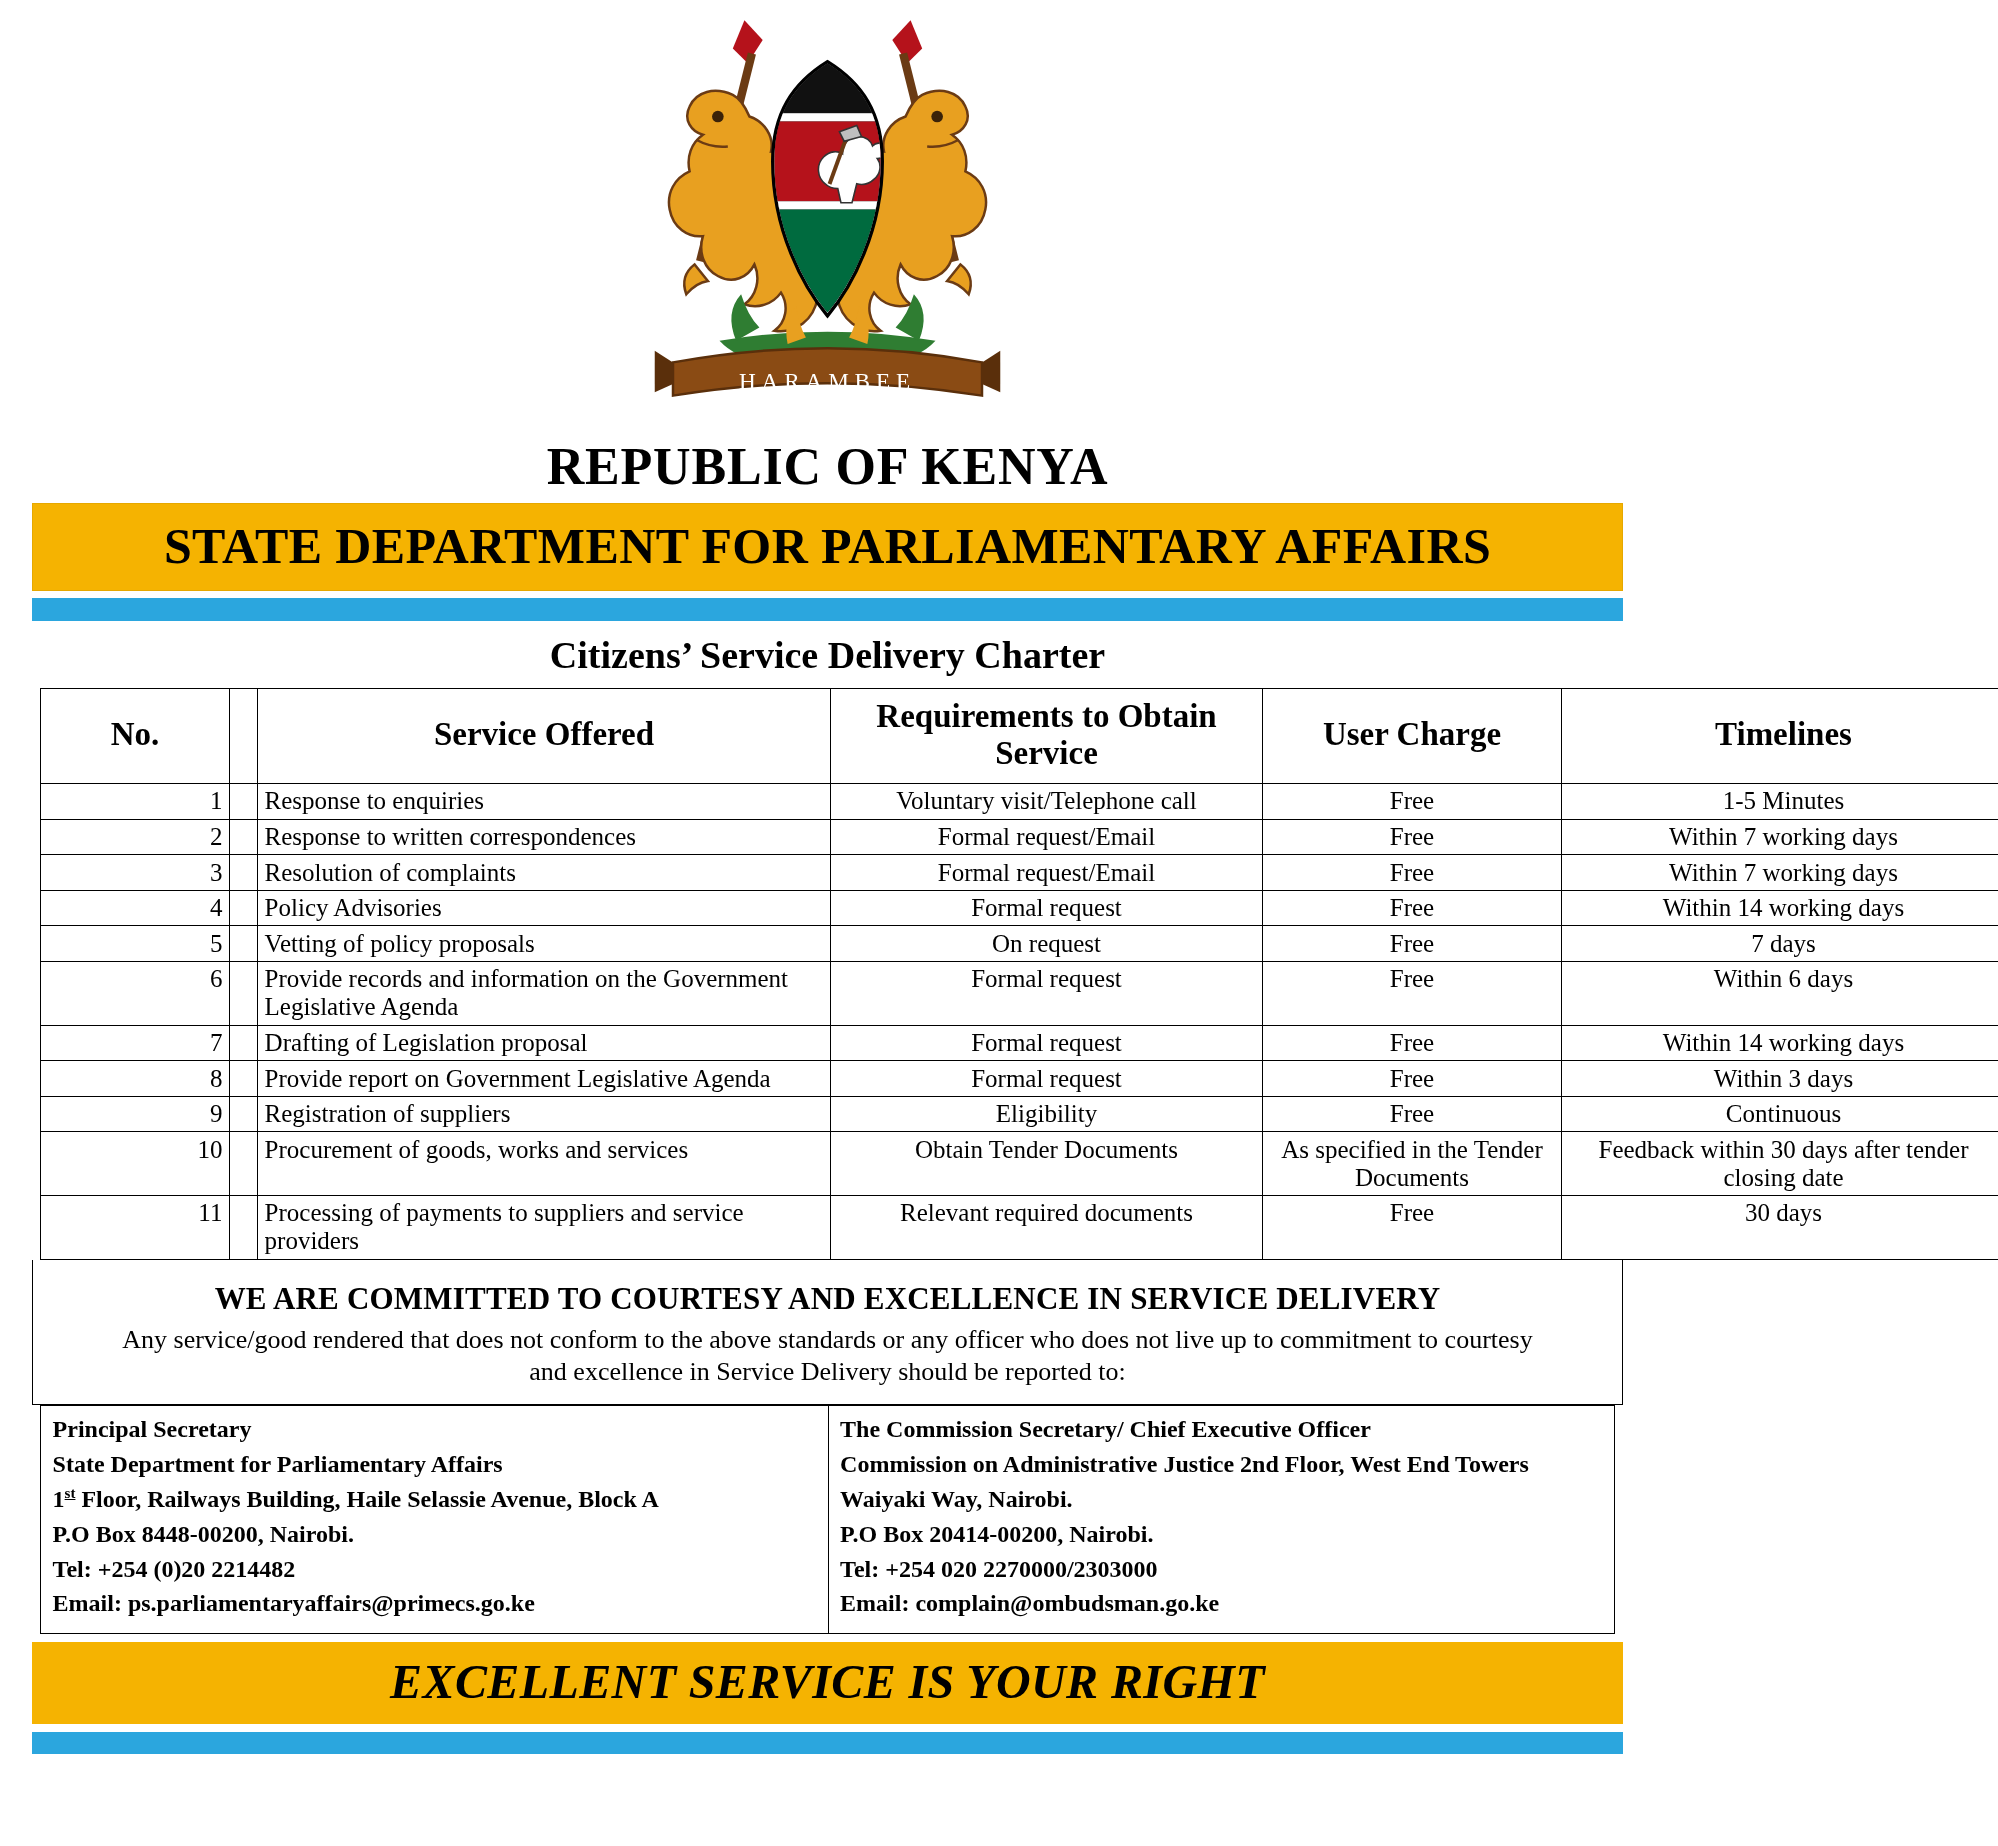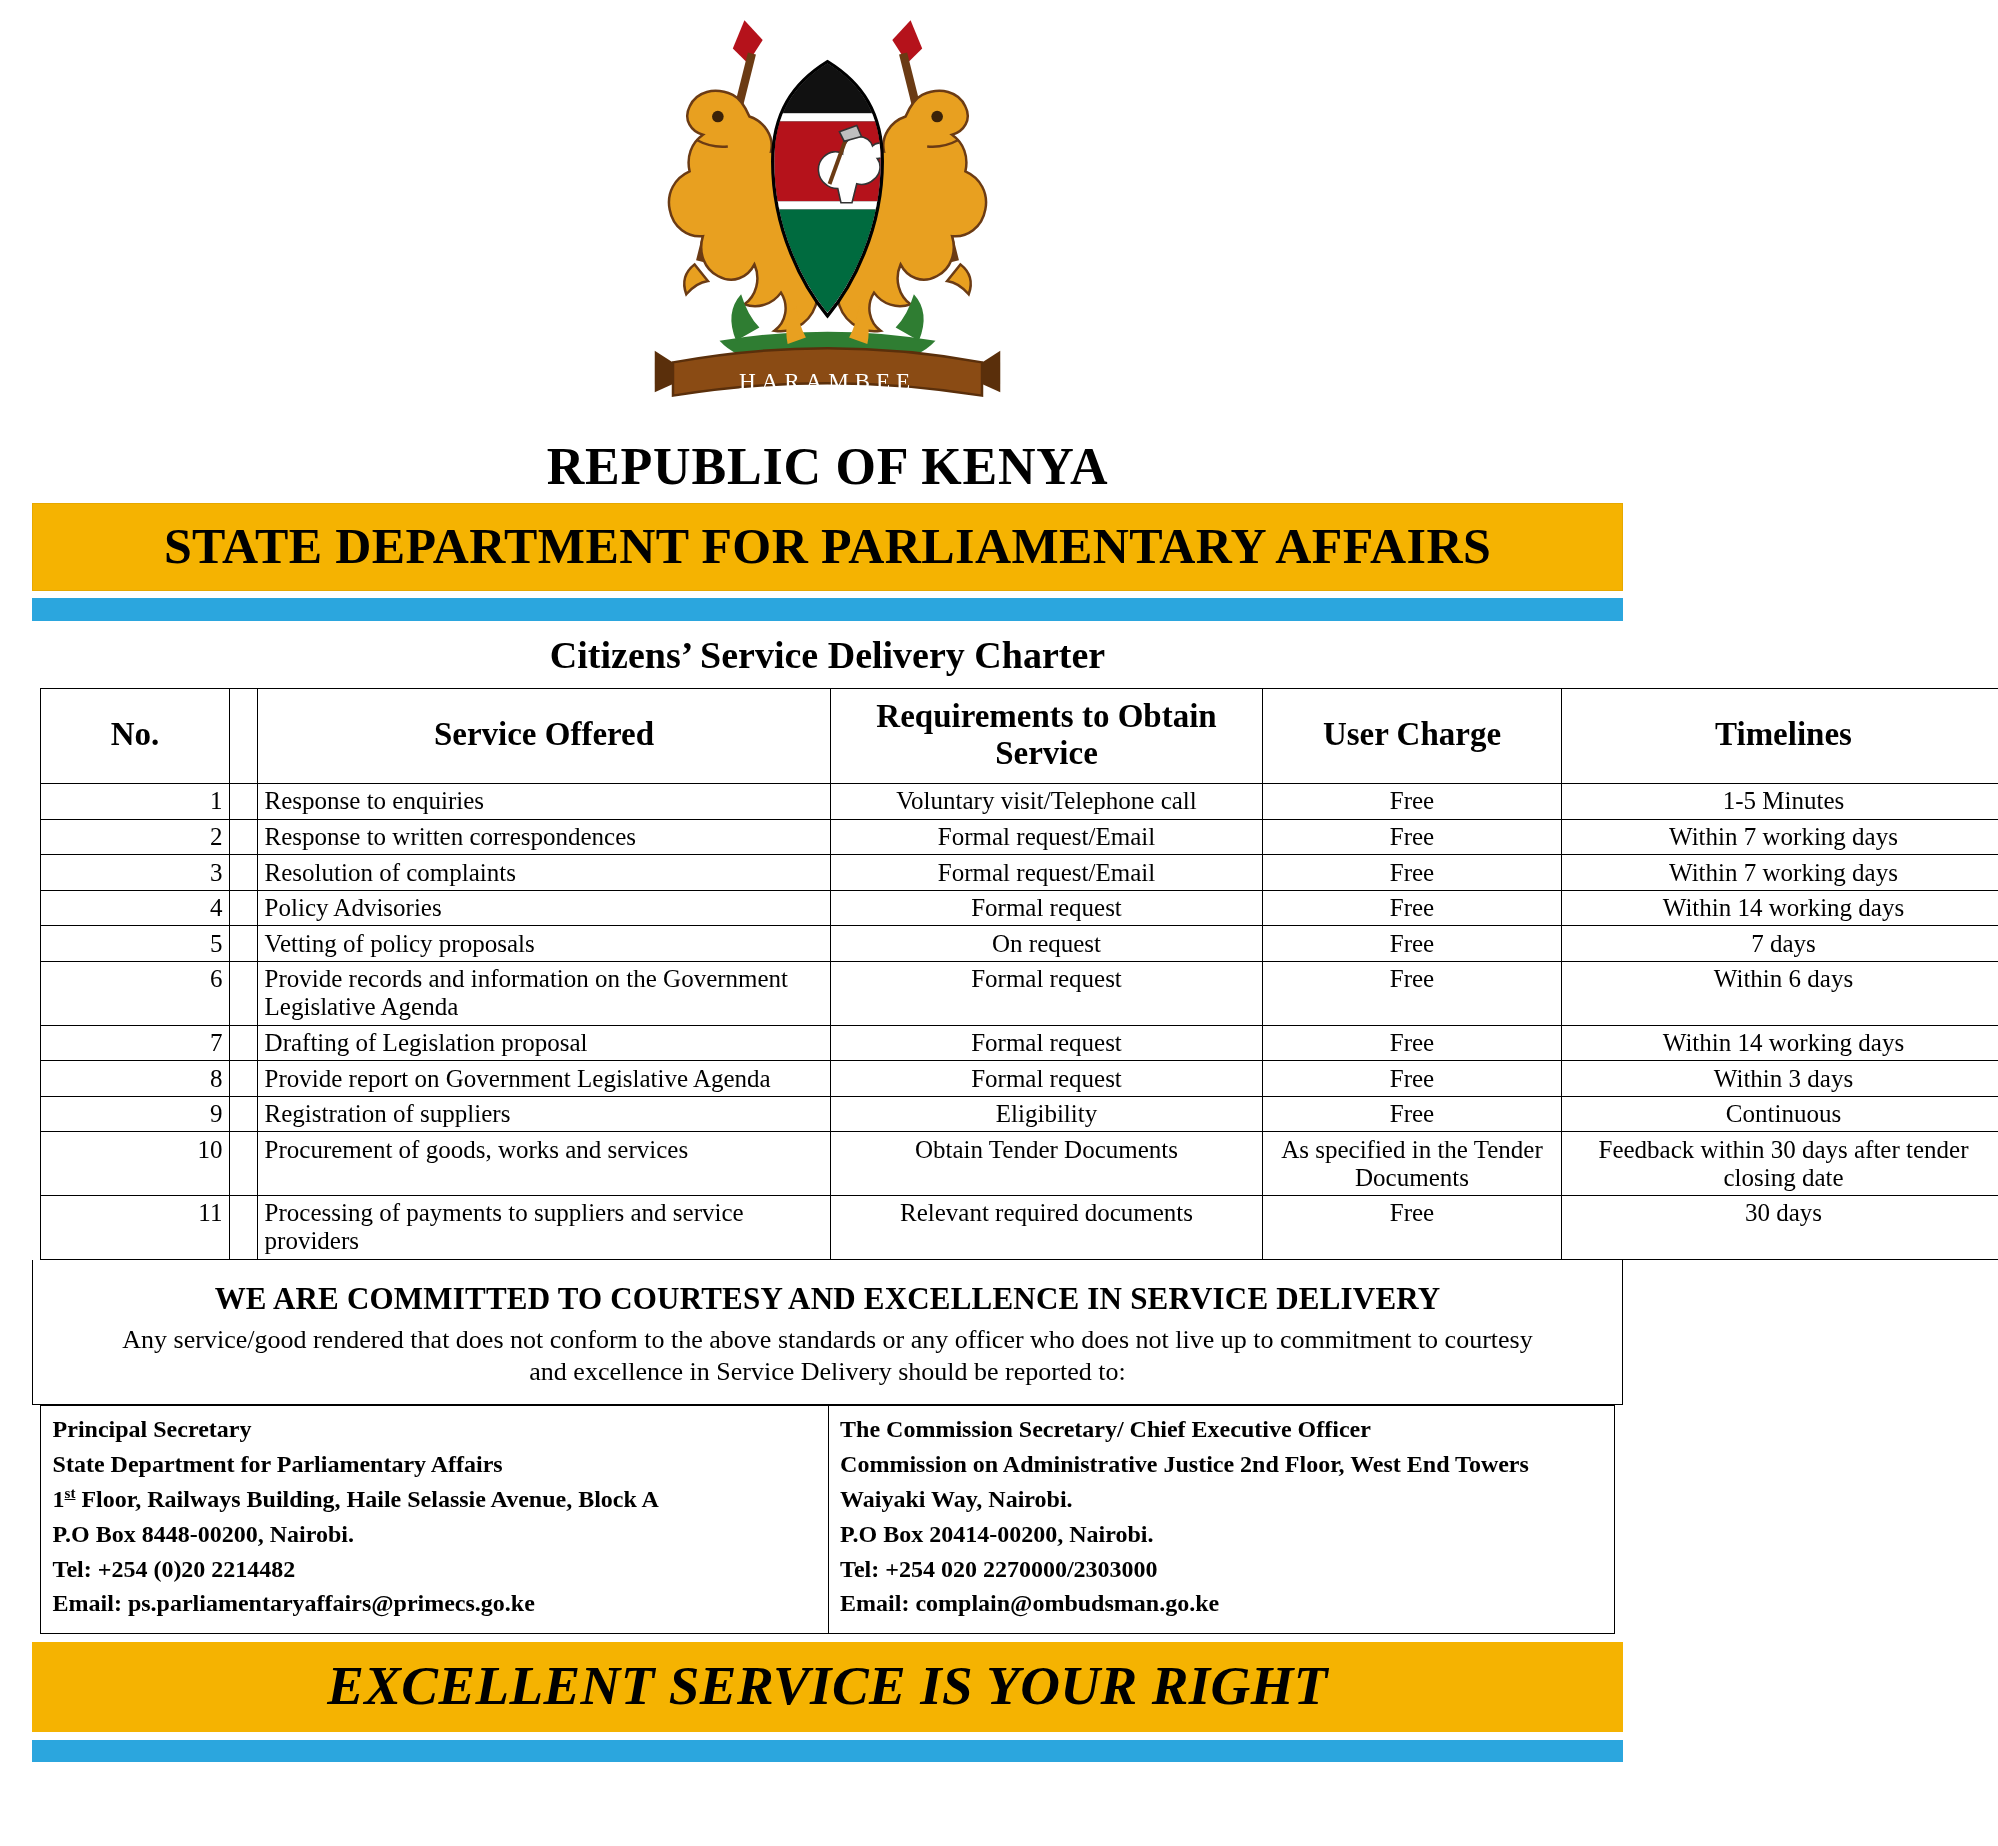--- a/index.html
+++ b/index.html
@@ -156,21 +156,21 @@
   }
   .contact-col .line sup { font-size: 15px; text-decoration: underline; }
 
   .gold-footer {
     background: #F5B301;
     margin: 8.3px 32px 0 32px;
     text-align: center;
     padding: 11.6px 8.3px 15px 8.3px;
   }
   .gold-footer .txt {
-    font-size: 55px;
+    font-size: 48px;
     font-weight: bold;
     font-style: italic;
     letter-spacing: 0.4px;
   }
   .blue-bar-bottom {
     background: #2BA6DE;
     margin: 8.3px 32px 13.3px 32px;
     height: 21.6px;
   }
 </style>

